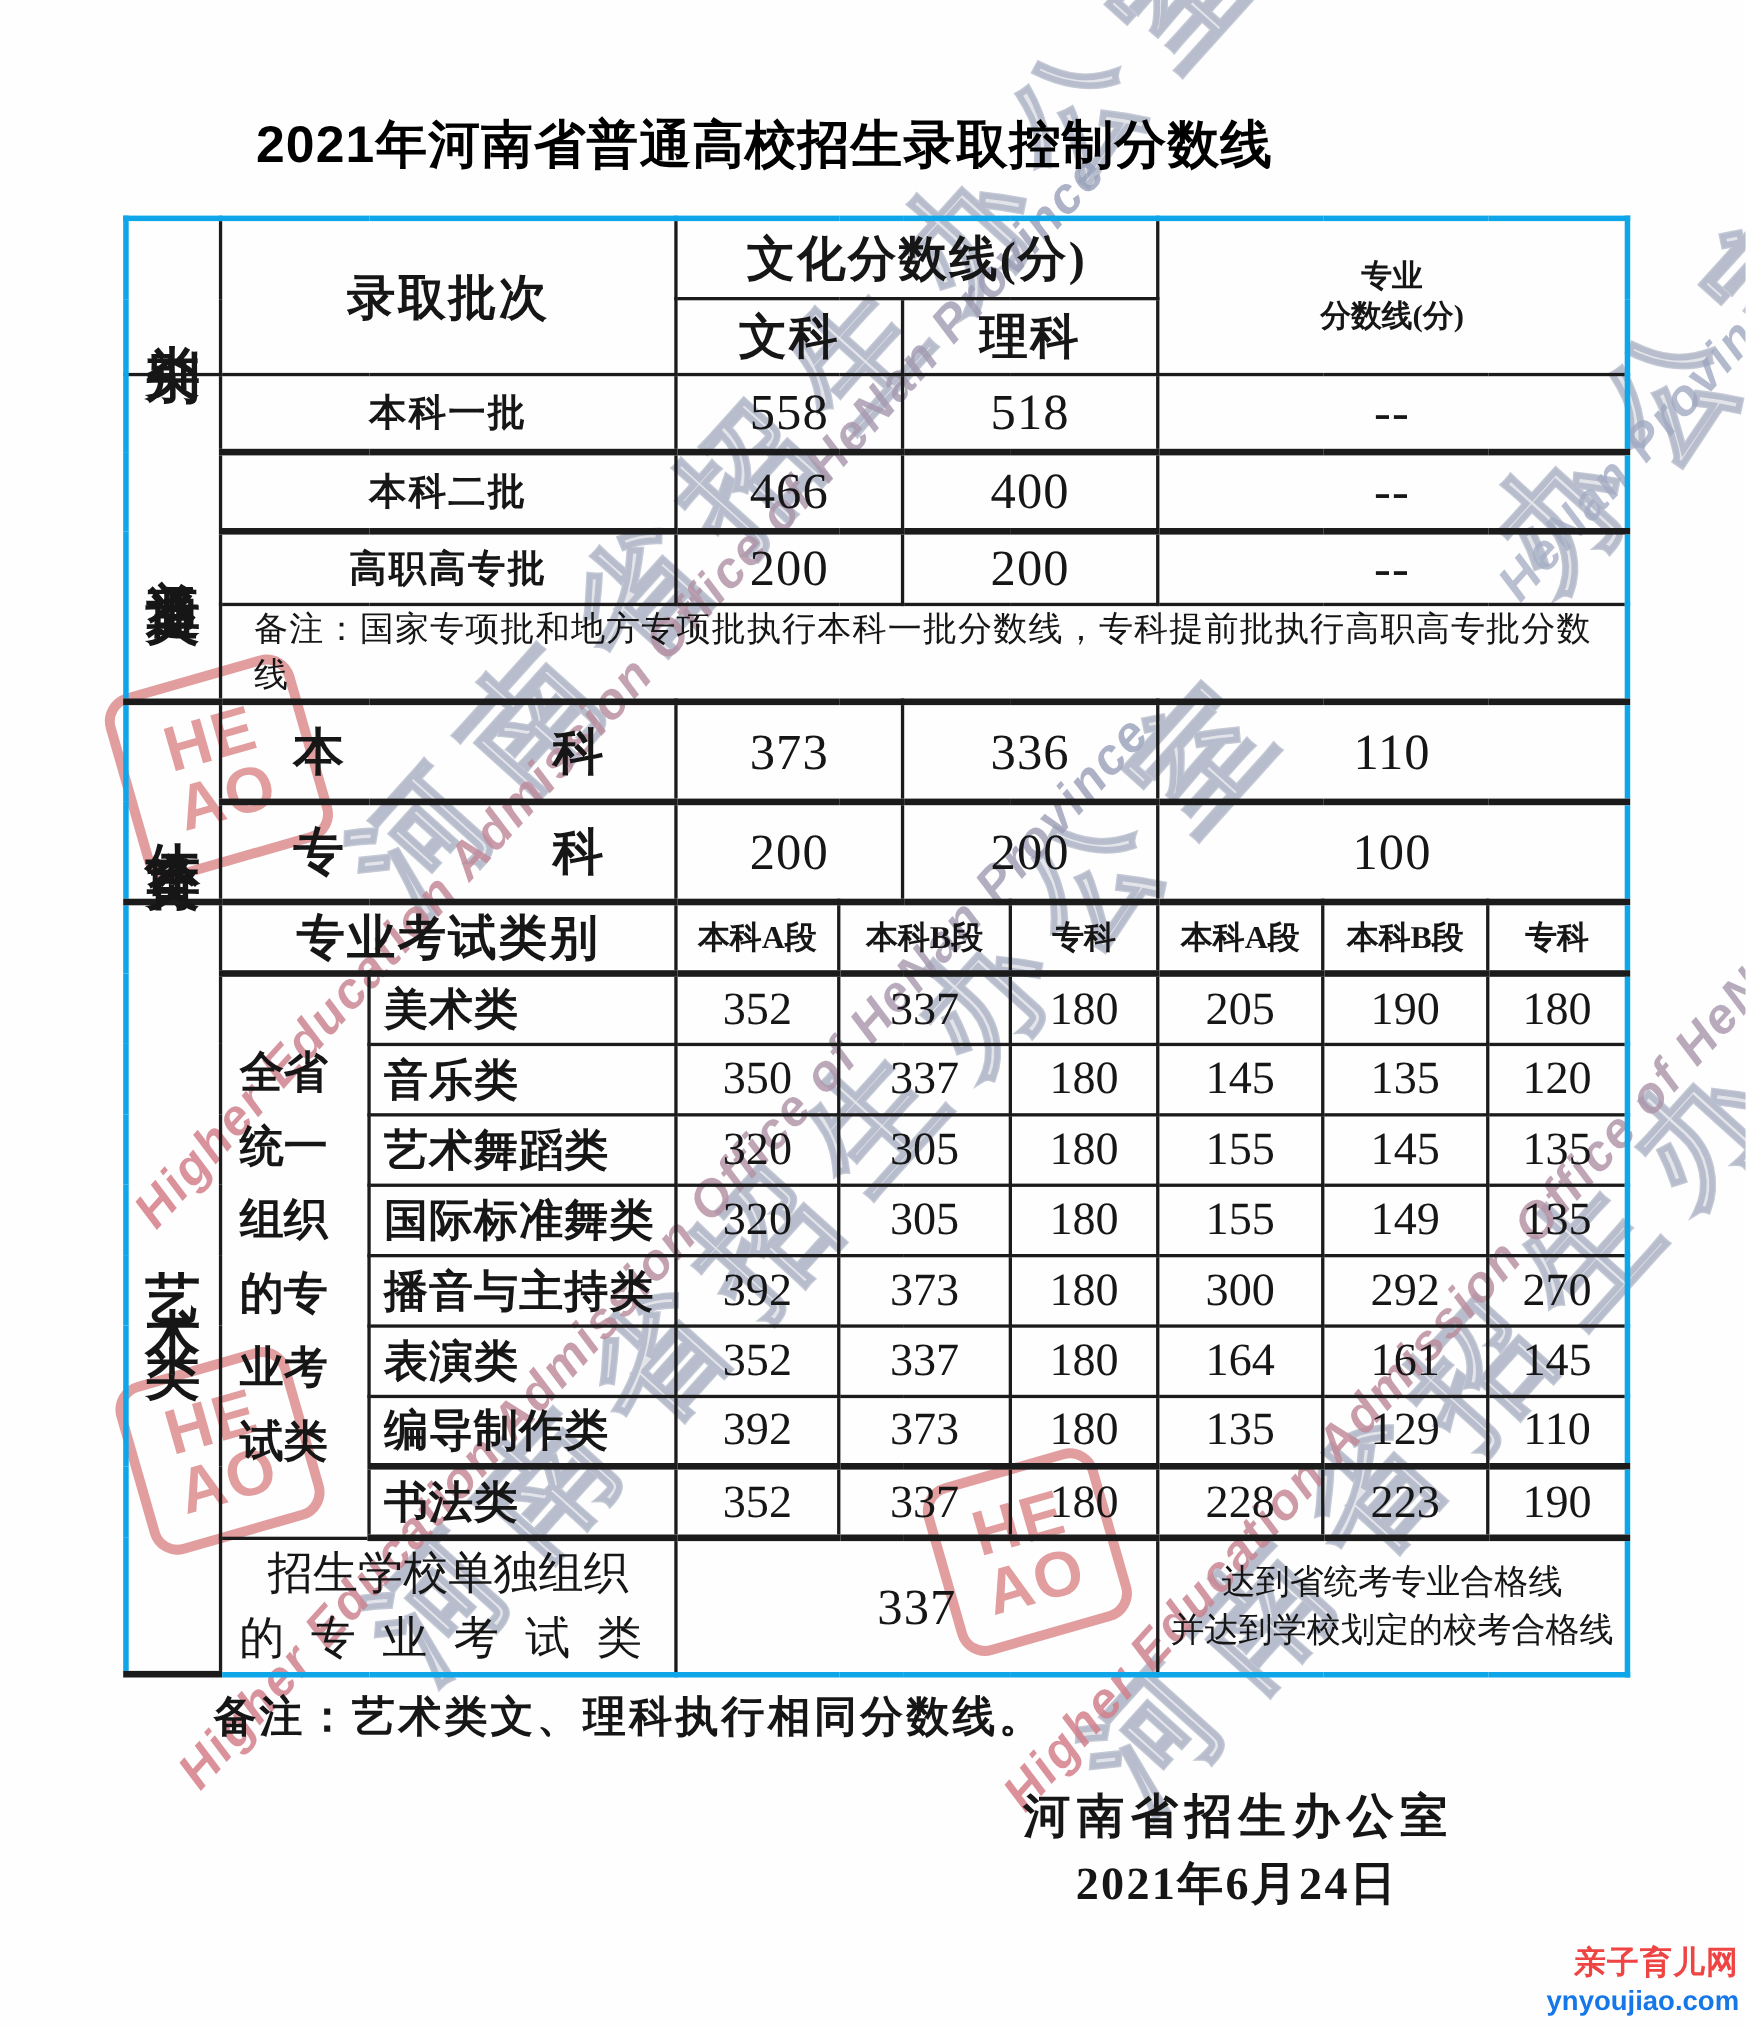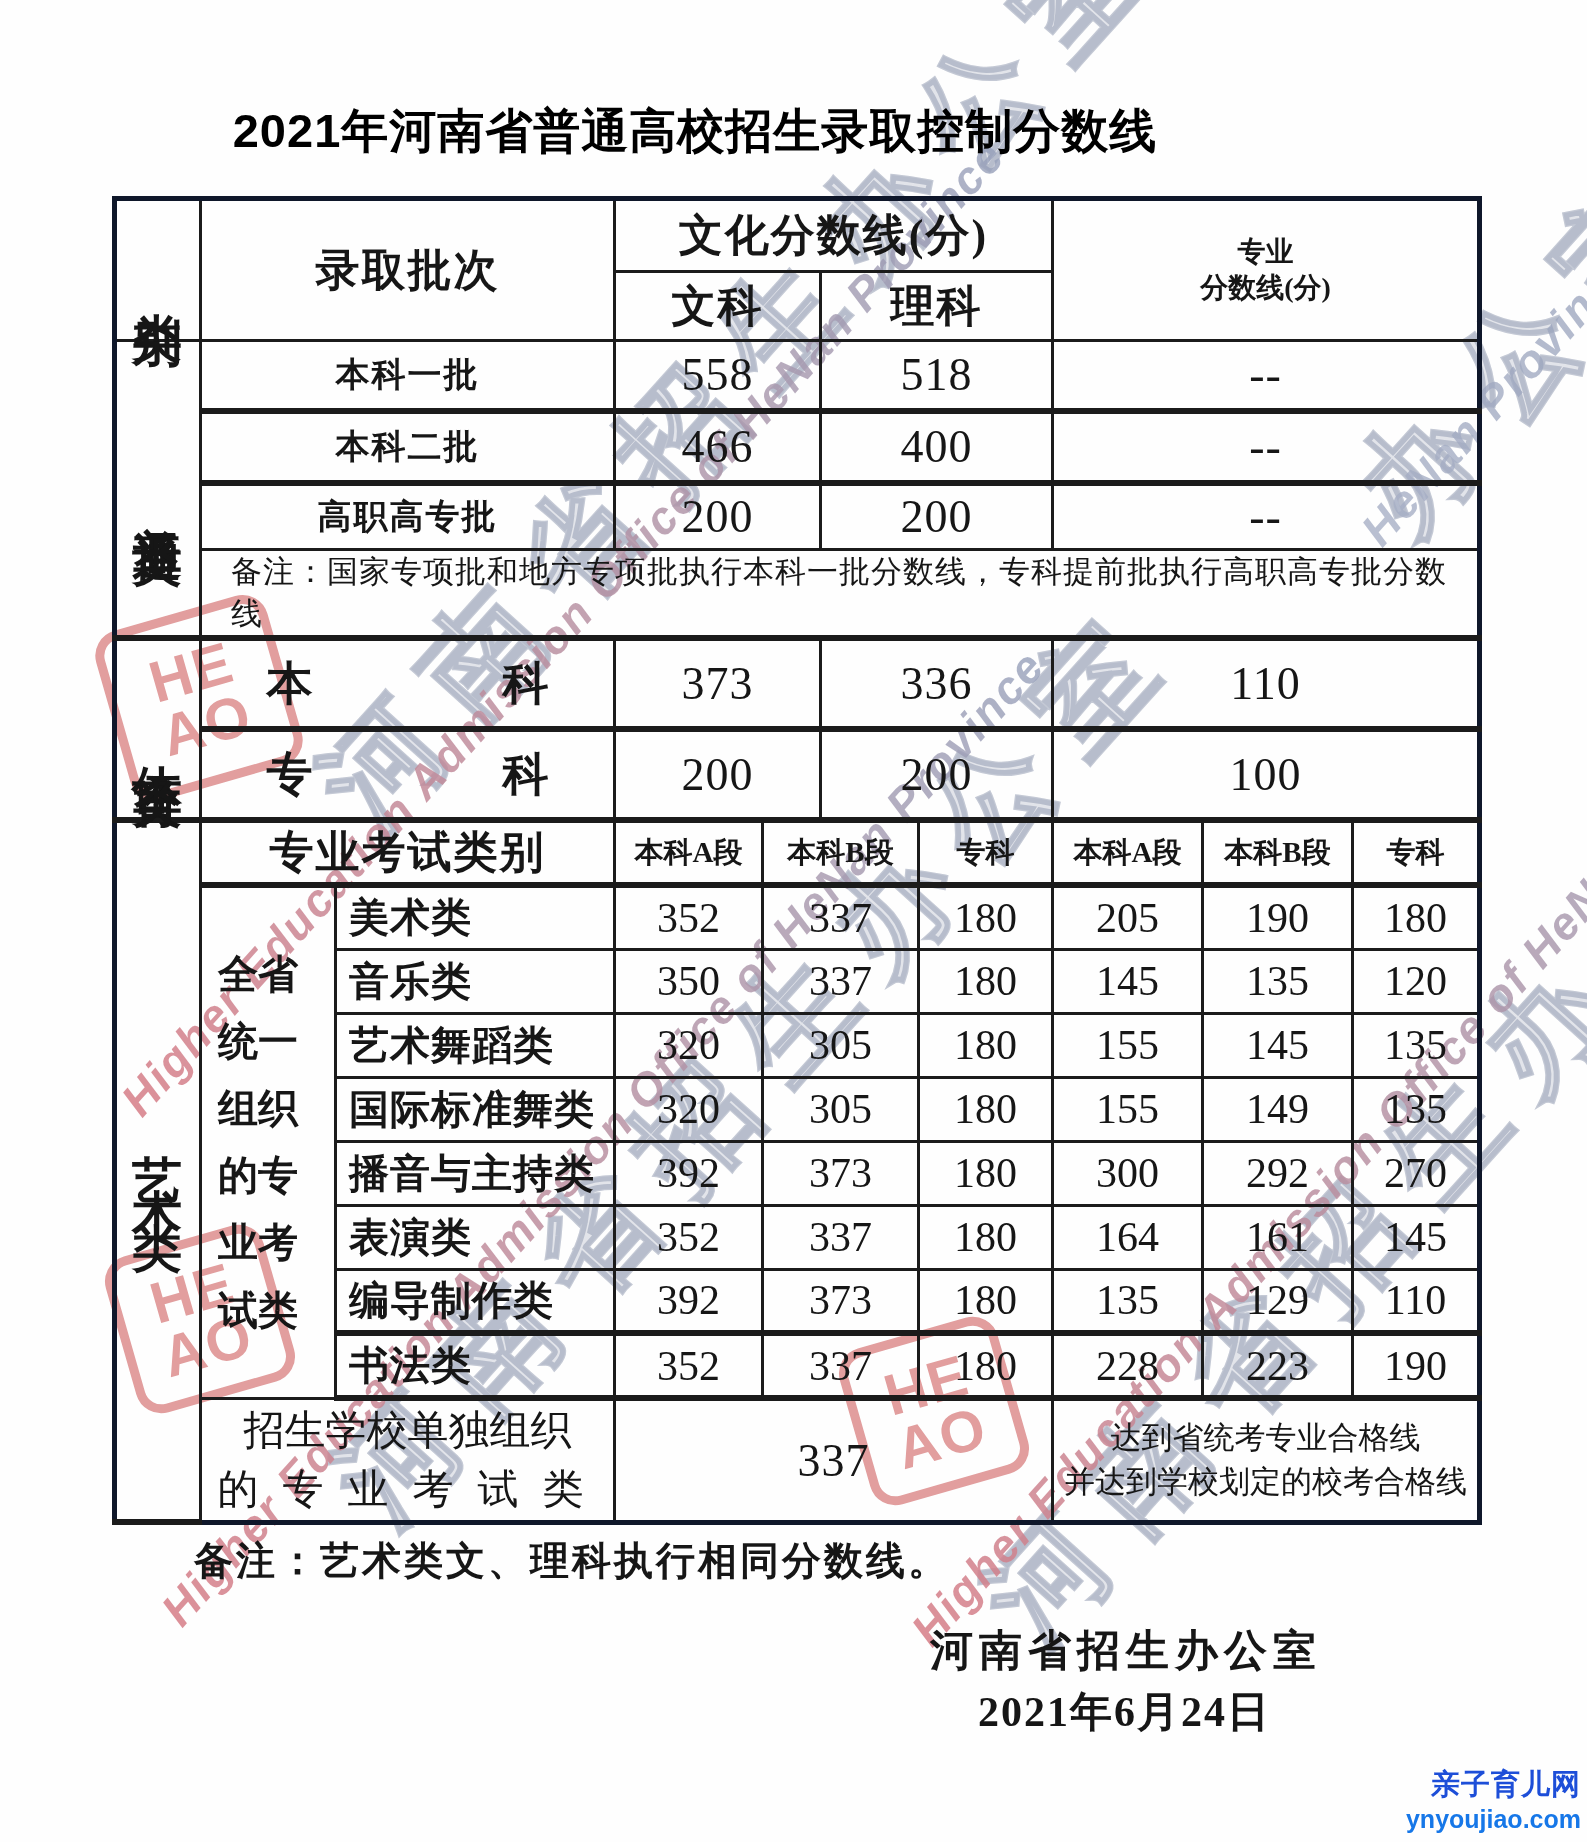--- a/index.html
+++ b/index.html
@@ -23,21 +23,21 @@
   .wm-en-gray{background:linear-gradient(90deg,rgba(168,176,198,0.8),rgba(150,160,186,0.75));
          -webkit-background-clip:text;background-clip:text;}
   .wm-logo{position:absolute;border:9px solid rgba(198,62,62,0.5);border-radius:26px;
            transform:rotate(-16deg);display:flex;align-items:center;justify-content:center;
            font-family:"Liberation Sans","DejaVu Sans",sans-serif;font-weight:800;
            color:rgba(198,62,62,0.5);}
   .wm-logo span{width:2.1em;text-align:center;font-size:58px;line-height:0.95;word-break:break-all;letter-spacing:2px;}
 
   
   .tablewrap{position:absolute;left:112px;top:196px;z-index:2;}
-  table{border-collapse:collapse;table-layout:fixed;width:1365px;border:5px solid #0f172a;background:transparent;}
+  table{border-collapse:collapse;table-layout:fixed;width:1365px;border:5px solid #0ea5e9;background:transparent;}
   td{border:3px solid #1b1b1b;text-align:center;vertical-align:middle;padding:0;
      font-size:44px;color:#161616;background:transparent;font-weight:500;}
   tr.tb>td{border-bottom-width:6px;}
   .num{font-size:46px;letter-spacing:1px;}
   .numa{font-size:42px;}
   .batch{font-size:34px;letter-spacing:2px;font-weight:700;}
   .hdr{font-size:44px;font-weight:600;letter-spacing:2px;}
   .hdr2{font-size:28px;font-weight:600;line-height:1.3;margin-left:14px;}
   .vert{writing-mode:vertical-rl;text-orientation:upright;font-size:46px;font-weight:600;
         letter-spacing:10px;margin:0 auto;}
@@ -288,17 +288,17 @@
     </tr>
   </tbody>
       </table>
   </div>
 
   <div class="foot-note">备注：艺术类文、理科执行相同分数线。</div>
   <div class="org">河南省招生办公室</div>
   <div class="date">2021年6月24日</div>
 
   <div class="credit">
-    <div class="site" style="color: #1d4ed8;">亲子育儿网</div>
+    <div class="site" style="color: #ef4444;">亲子育儿网</div>
     <div class="url" style="color: rgb(22, 119, 232);">ynyoujiao.com</div>
   </div>
 
 </div>
 
 </body></html>

